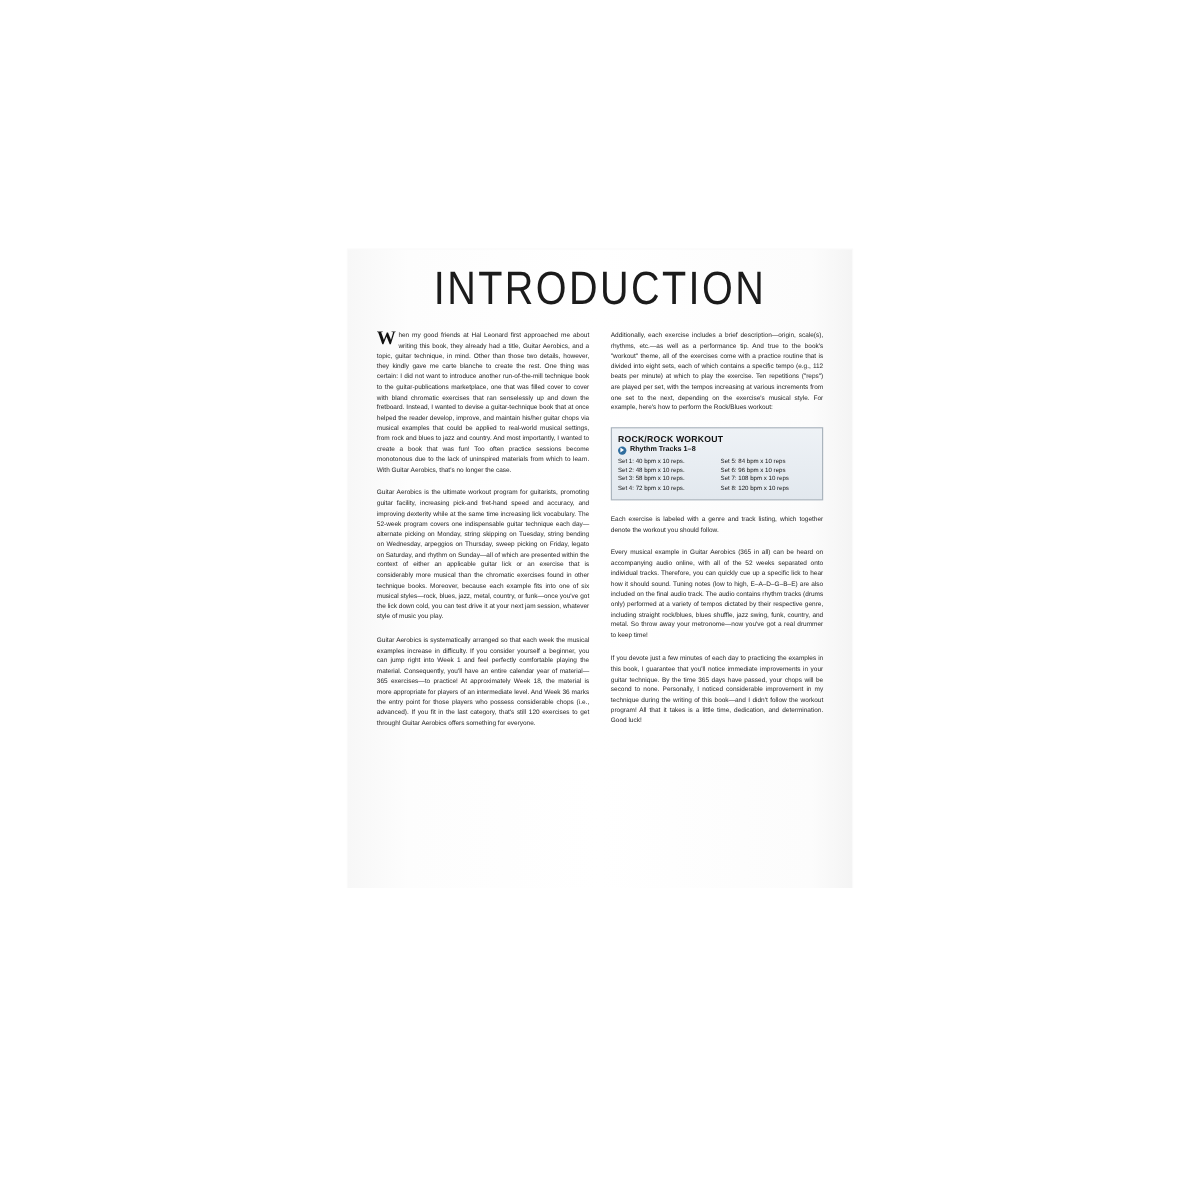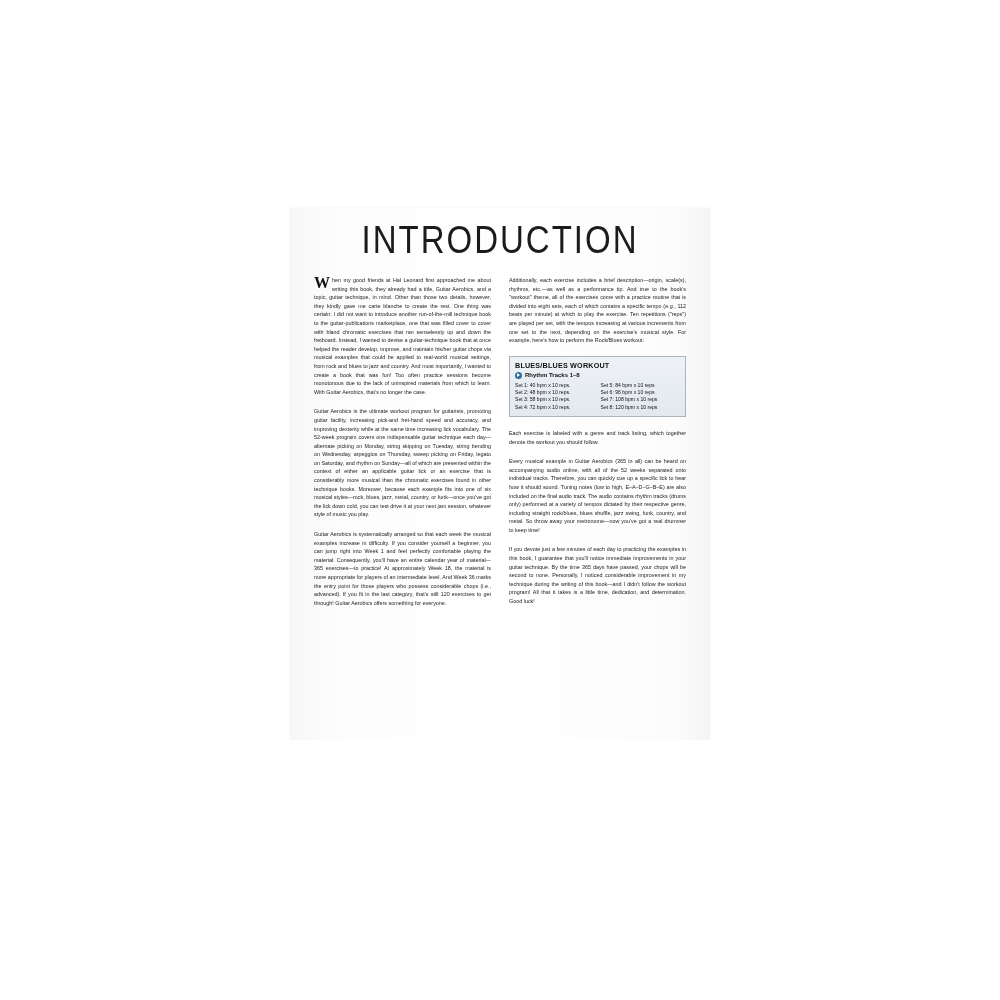--- a/index.html
+++ b/index.html
@@ -150,21 +150,21 @@
           <span class="dropcap">W</span><span>hen my good friends at Hal Leonard first approached me about writing this book, they already had a title, Guitar Aerobics, and a topic, guitar technique, in mind. Other than those two details, however, they kindly gave me carte blanche to create the rest. One thing was certain: I did not want to introduce another run-of-the-mill technique book to the guitar-publications marketplace, one that was filled cover to cover with bland chromatic exercises that ran senselessly up and down the fretboard. Instead, I wanted to devise a guitar-technique book that at once helped the reader develop, improve, and maintain his/her guitar chops via musical examples that could be applied to real-world musical settings, from rock and blues to jazz and country. And most importantly, I wanted to create a book that was fun! Too often practice sessions become monotonous due to the lack of uninspired materials from which to learn. With Guitar Aerobics, that's no longer the case.</span>
         </p>
         <p class="body">Guitar Aerobics is the ultimate workout program for guitarists, promoting guitar facility, increasing pick-and fret-hand speed and accuracy, and improving dexterity while at the same time increasing lick vocabulary. The 52-week program covers one indispensable guitar technique each day—alternate picking on Monday, string skipping on Tuesday, string bending on Wednesday, arpeggios on Thursday, sweep picking on Friday, legato on Saturday, and rhythm on Sunday—all of which are presented within the context of either an applicable guitar lick or an exercise that is considerably more musical than the chromatic exercises found in other technique books. Moreover, because each example fits into one of six musical styles—rock, blues, jazz, metal, country, or funk—once you've got the lick down cold, you can test drive it at your next jam session, whatever style of music you play.</p>
         <p class="body">Guitar Aerobics is systematically arranged so that each week the musical examples increase in difficulty. If you consider yourself a beginner, you can jump right into Week 1 and feel perfectly comfortable playing the material. Consequently, you'll have an entire calendar year of material—365 exercises—to practice! At approximately Week 18, the material is more appropriate for players of an intermediate level. And Week 36 marks the entry point for those players who possess considerable chops (i.e., advanced). If you fit in the last category, that's still 120 exercises to get through! Guitar Aerobics offers something for everyone.</p>
       </div>
 
       <div class="col">
         <p class="body">Additionally, each exercise includes a brief description—origin, scale(s), rhythms, etc.—as well as a performance tip. And true to the book's "workout" theme, all of the exercises come with a practice routine that is divided into eight sets, each of which contains a specific tempo (e.g., 112 beats per minute) at which to play the exercise. Ten repetitions ("reps") are played per set, with the tempos increasing at various increments from one set to the next, depending on the exercise's musical style. For example, here's how to perform the Rock/Blues workout:</p>
 
         <div class="workout-box">
-          <div class="workout-title">BLUES/BLUES WORKOUT</div>
+          <div class="workout-title">ROCK/ROCK WORKOUT</div>
           <div class="track-line">
             <span class="track-icon"></span>
             <span class="track-label">Rhythm Tracks 1–8</span>
           </div>
           <div class="sets">
             <div class="sets-col">
               <div class="set-row">Set 1: 40 bpm x 10 reps.</div>
               <div class="set-row">Set 2: 48 bpm x 10 reps.</div>
               <div class="set-row">Set 3: 58 bpm x 10 reps.</div>
               <div class="set-row">Set 4: 72 bpm x 10 reps.</div>

